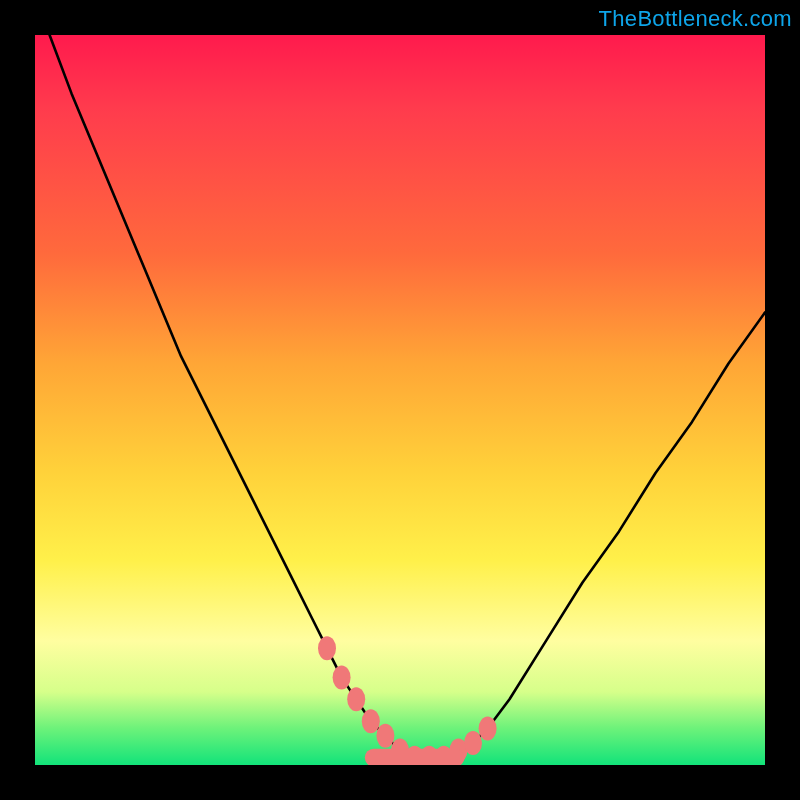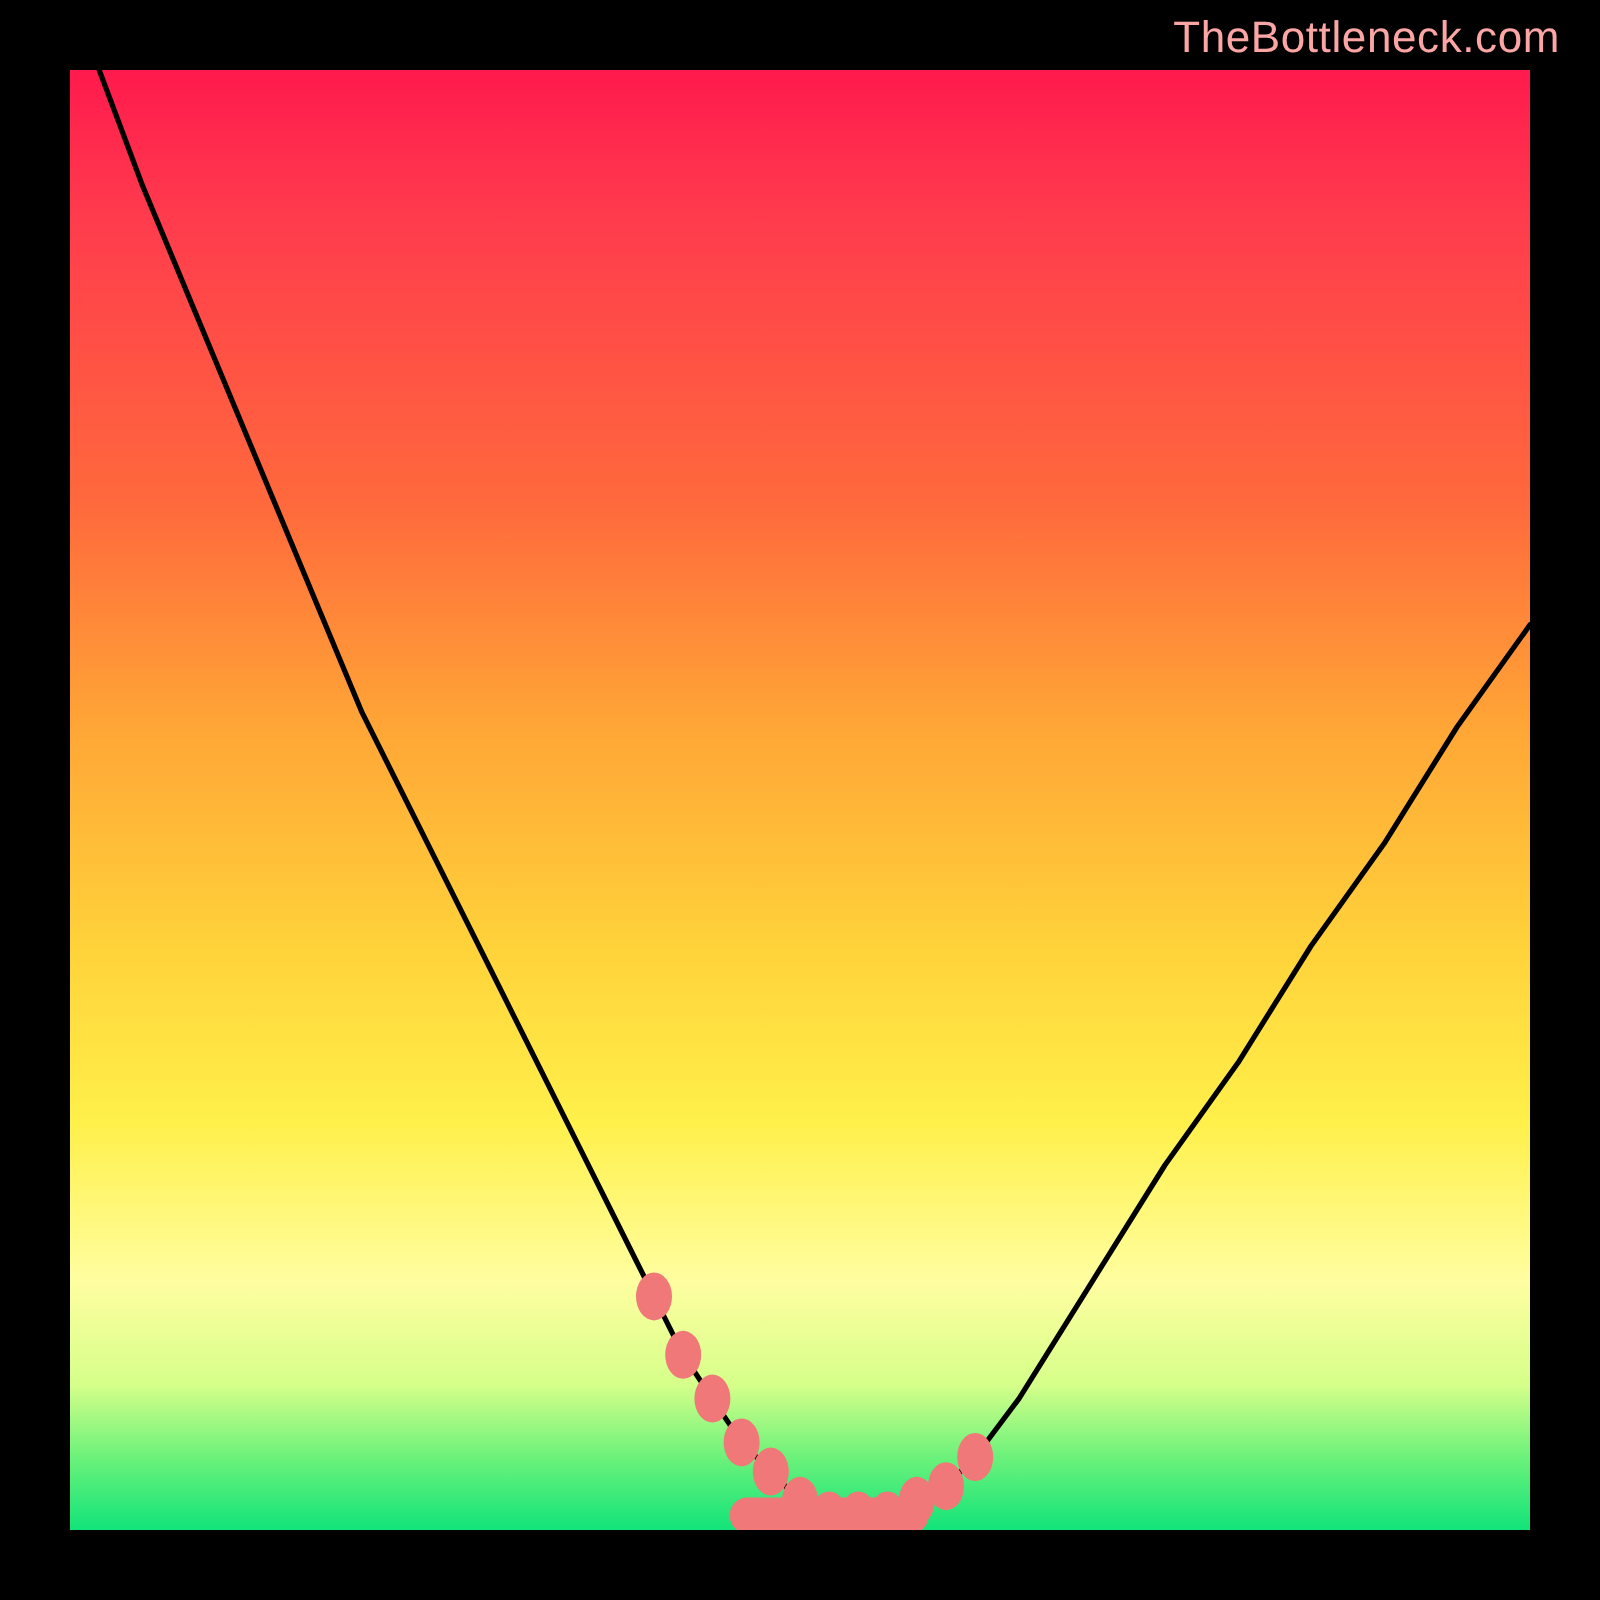--- a/index.html
+++ b/index.html
@@ -32,22 +32,22 @@
       #fff04a 72%,
       #fffea0 83%,
       #d6ff8a 90%,
       #6cf27a 95%,
       #12e37a 100%
     );
   }
   .watermark {
     position: absolute;
     top: 6px;
-    right: 20px;
-    color: #fca5a5;
+    right: 8px;
+    color: #0ea5e9;
     font-size: 22px;
     letter-spacing: 0.3px;
     user-select: none;
   }
   svg.overlay {
     position: absolute;
     left: 0;
     top: 0;
     width: 730px;
     height: 730px;

